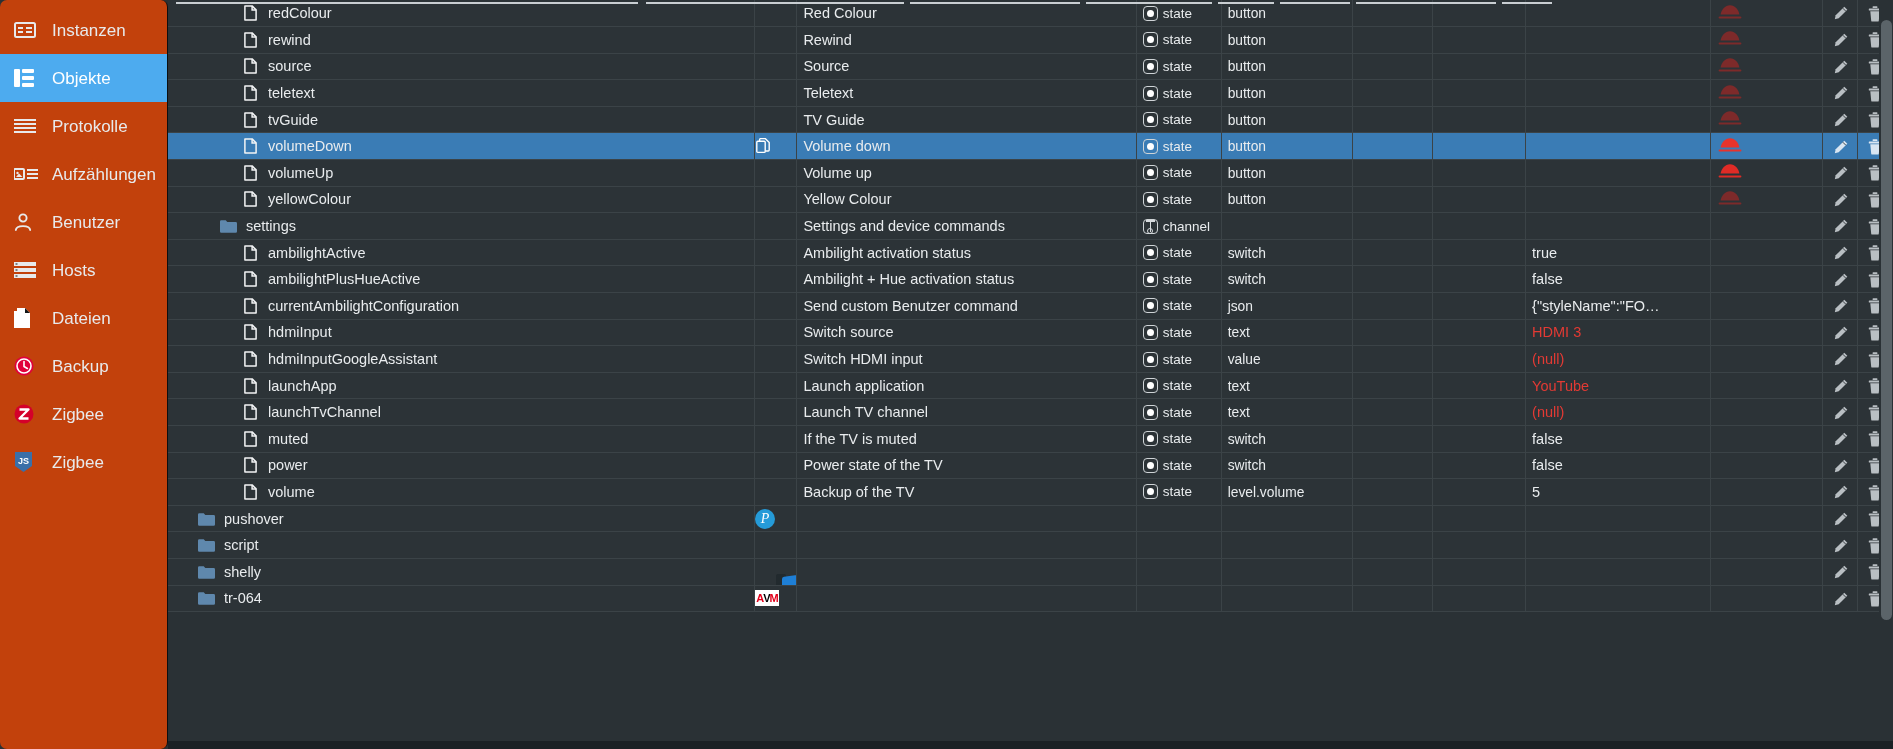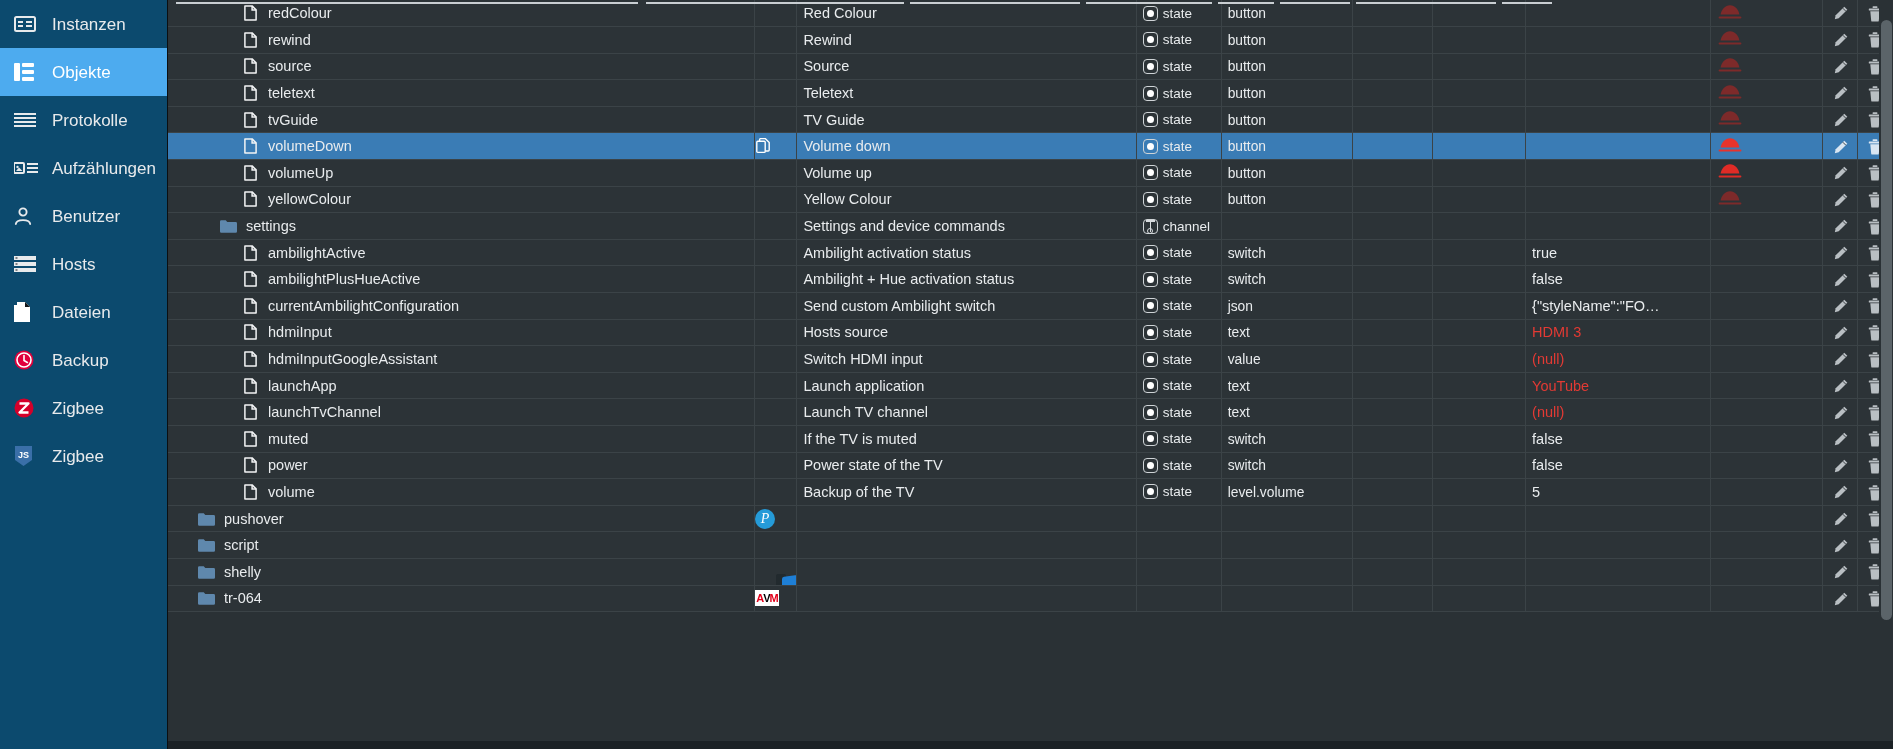--- a/index.html
+++ b/index.html
@@ -7,24 +7,25 @@
     width: 1893px; height: 749px;
     background: #2a3135;
     font-family: "Liberation Sans", sans-serif;
     overflow: hidden;
   }
   .app { display: flex; width: 1893px; height: 749px; }
 
   
   .sidebar {
     width: 168px; flex: 0 0 168px;
-    background: #0c4a6e;
+    background: #c2410c;
     display: flex; flex-direction: column;
-    padding-top: 0;
+    padding-top: 6px;
     border-right: 1px solid #0c0f11;
+    border-radius: 7px;
   }
   .nav-item {
     display: flex; align-items: center;
     height: 48px; padding-left: 14px;
     color: #e8eaec; font-size: 17px;
     gap: 14px; cursor: pointer;
     white-space: nowrap;
   }
   .nav-item.active { background: #4dabef; color: #fff; }
   .nav-ico {
@@ -761,21 +762,21 @@
                   <svg width="13" height="16" viewBox="0 0 13 16">
                     <path d="M0.9 0.9 h7.2 l4 4 v10.2 h-11.2 z" fill="none" stroke="#f2f4f5" stroke-width="1.5" stroke-linejoin="round"></path>
                     <path d="M8.1 0.9 v4 h4" fill="none" stroke="#f2f4f5" stroke-width="1.5"></path>
                   </svg>
                 </span>
         <span class="t-label">currentAmbilightConfiguration</span>
       </div>
             </td>
             <td style="text-align:center;padding:0"></td>
             <td class="c-desc">
-      <span>Send custom Ambilight switch</span></td>
+      <span>Send custom Benutzer command</span></td>
             <td class="c-role">
               <div class="role-cell">
         <span class="role-box">
                   <span class="role-dot"></span>
                 </span>
         <span class="role-txt">state</span>
       </div>
             </td>
             <td class="c-type">
       <span class="type-txt">json</span></td>
@@ -802,21 +803,21 @@
                   <svg width="13" height="16" viewBox="0 0 13 16">
                     <path d="M0.9 0.9 h7.2 l4 4 v10.2 h-11.2 z" fill="none" stroke="#f2f4f5" stroke-width="1.5" stroke-linejoin="round"></path>
                     <path d="M8.1 0.9 v4 h4" fill="none" stroke="#f2f4f5" stroke-width="1.5"></path>
                   </svg>
                 </span>
         <span class="t-label">hdmiInput</span>
       </div>
             </td>
             <td style="text-align:center;padding:0"></td>
             <td class="c-desc">
-      <span>Hosts source</span></td>
+      <span>Switch source</span></td>
             <td class="c-role">
               <div class="role-cell">
         <span class="role-box">
                   <span class="role-dot"></span>
                 </span>
         <span class="role-txt">state</span>
       </div>
             </td>
             <td class="c-type">
       <span class="type-txt">text</span></td>

